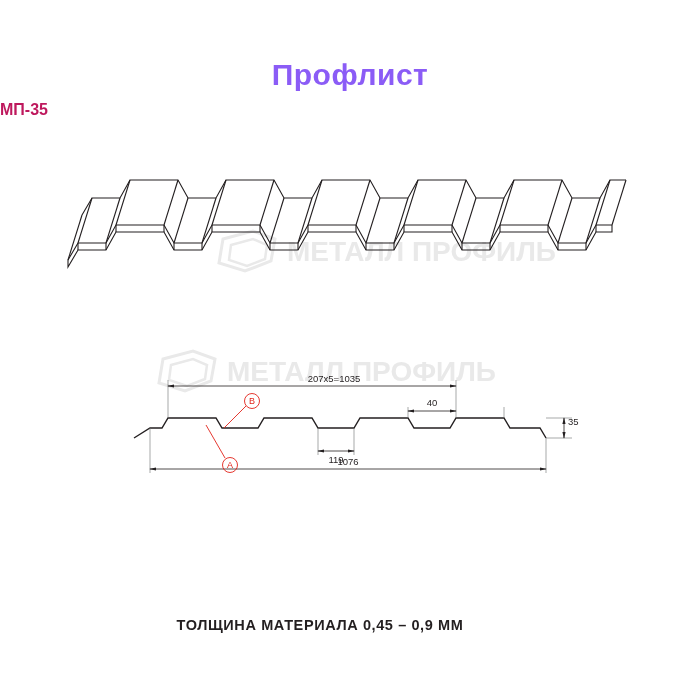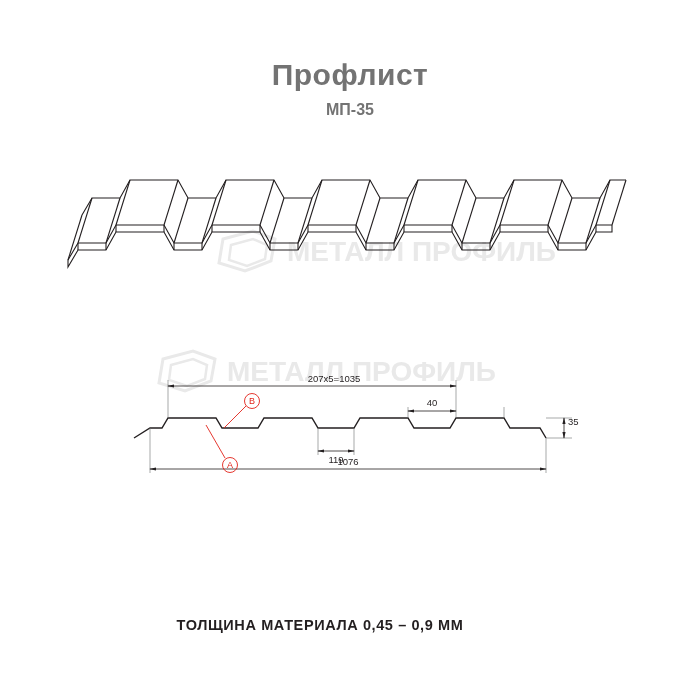--- a/index.html
+++ b/index.html
@@ -22,31 +22,30 @@
   }
   .title {
     position: absolute;
     top: 58px;
     left: 0;
     width: 700px;
     text-align: center;
     font-size: 30px;
     font-weight: bold;
     letter-spacing: 0.5px;
-    color: #737373;
+    color: #8b5cf6;
   }
   .subtitle {
     position: absolute;
     top: 101px;
     left: 0;
     width: 700px;
-    text-align: center;
     font-size: 16px;
     font-weight: bold;
-    color: #737373;
+    color: #be185d;
   }
   .footer {
     position: absolute;
     top: 617px;
     left: 0;
     width: 640px;
     text-align: center;
     font-size: 14.5px;
     font-weight: bold;
     letter-spacing: 0.6px;

